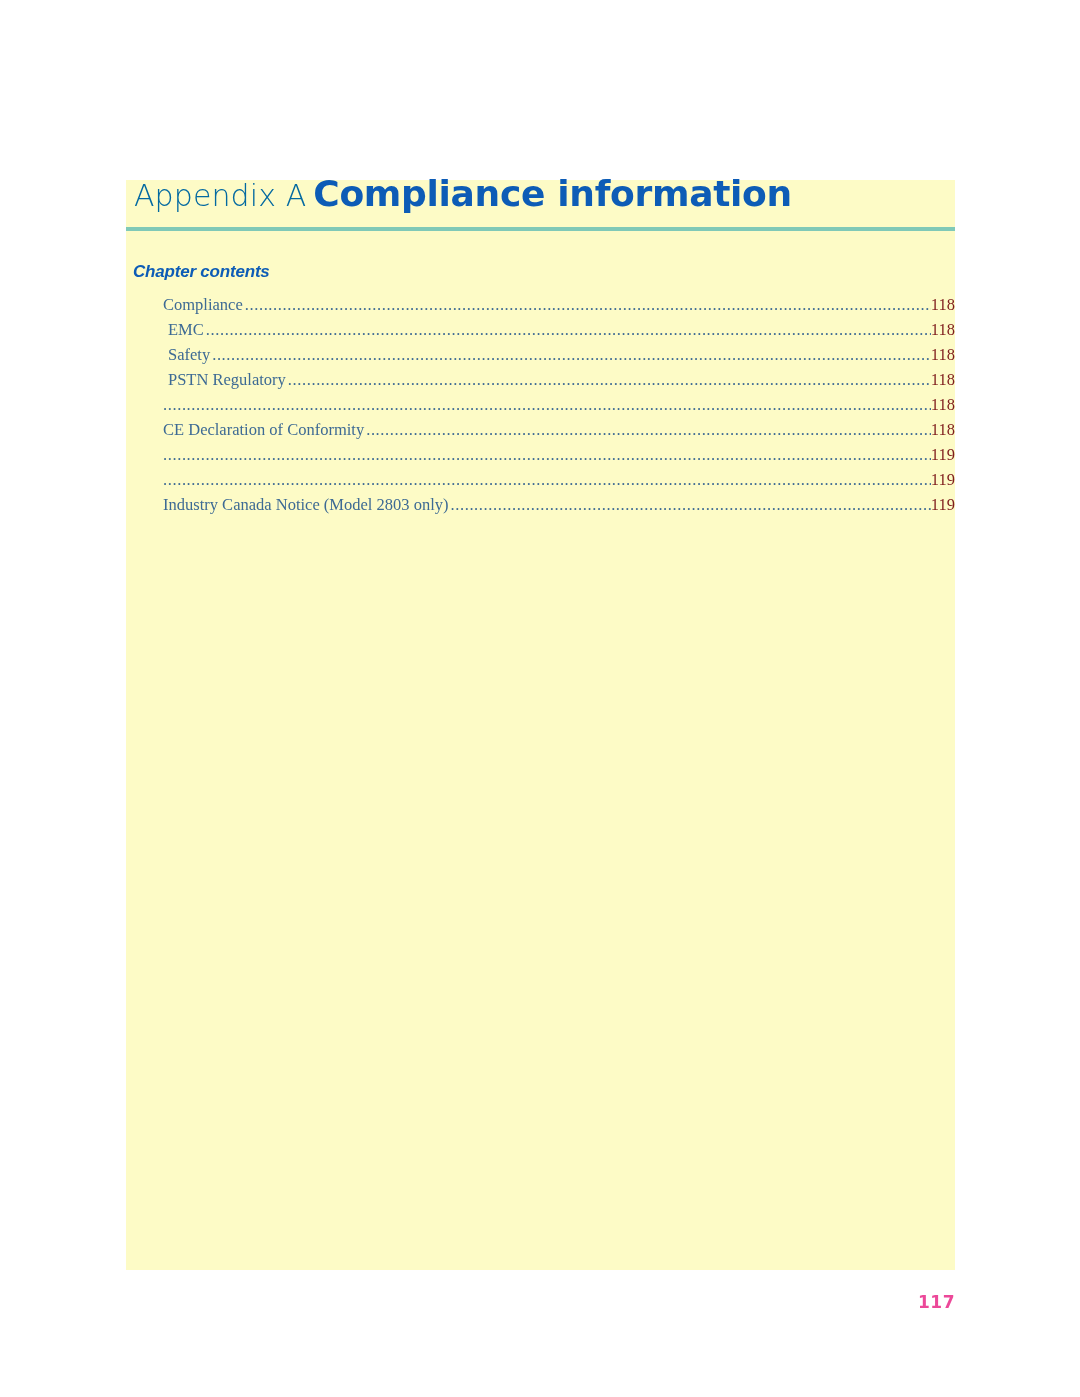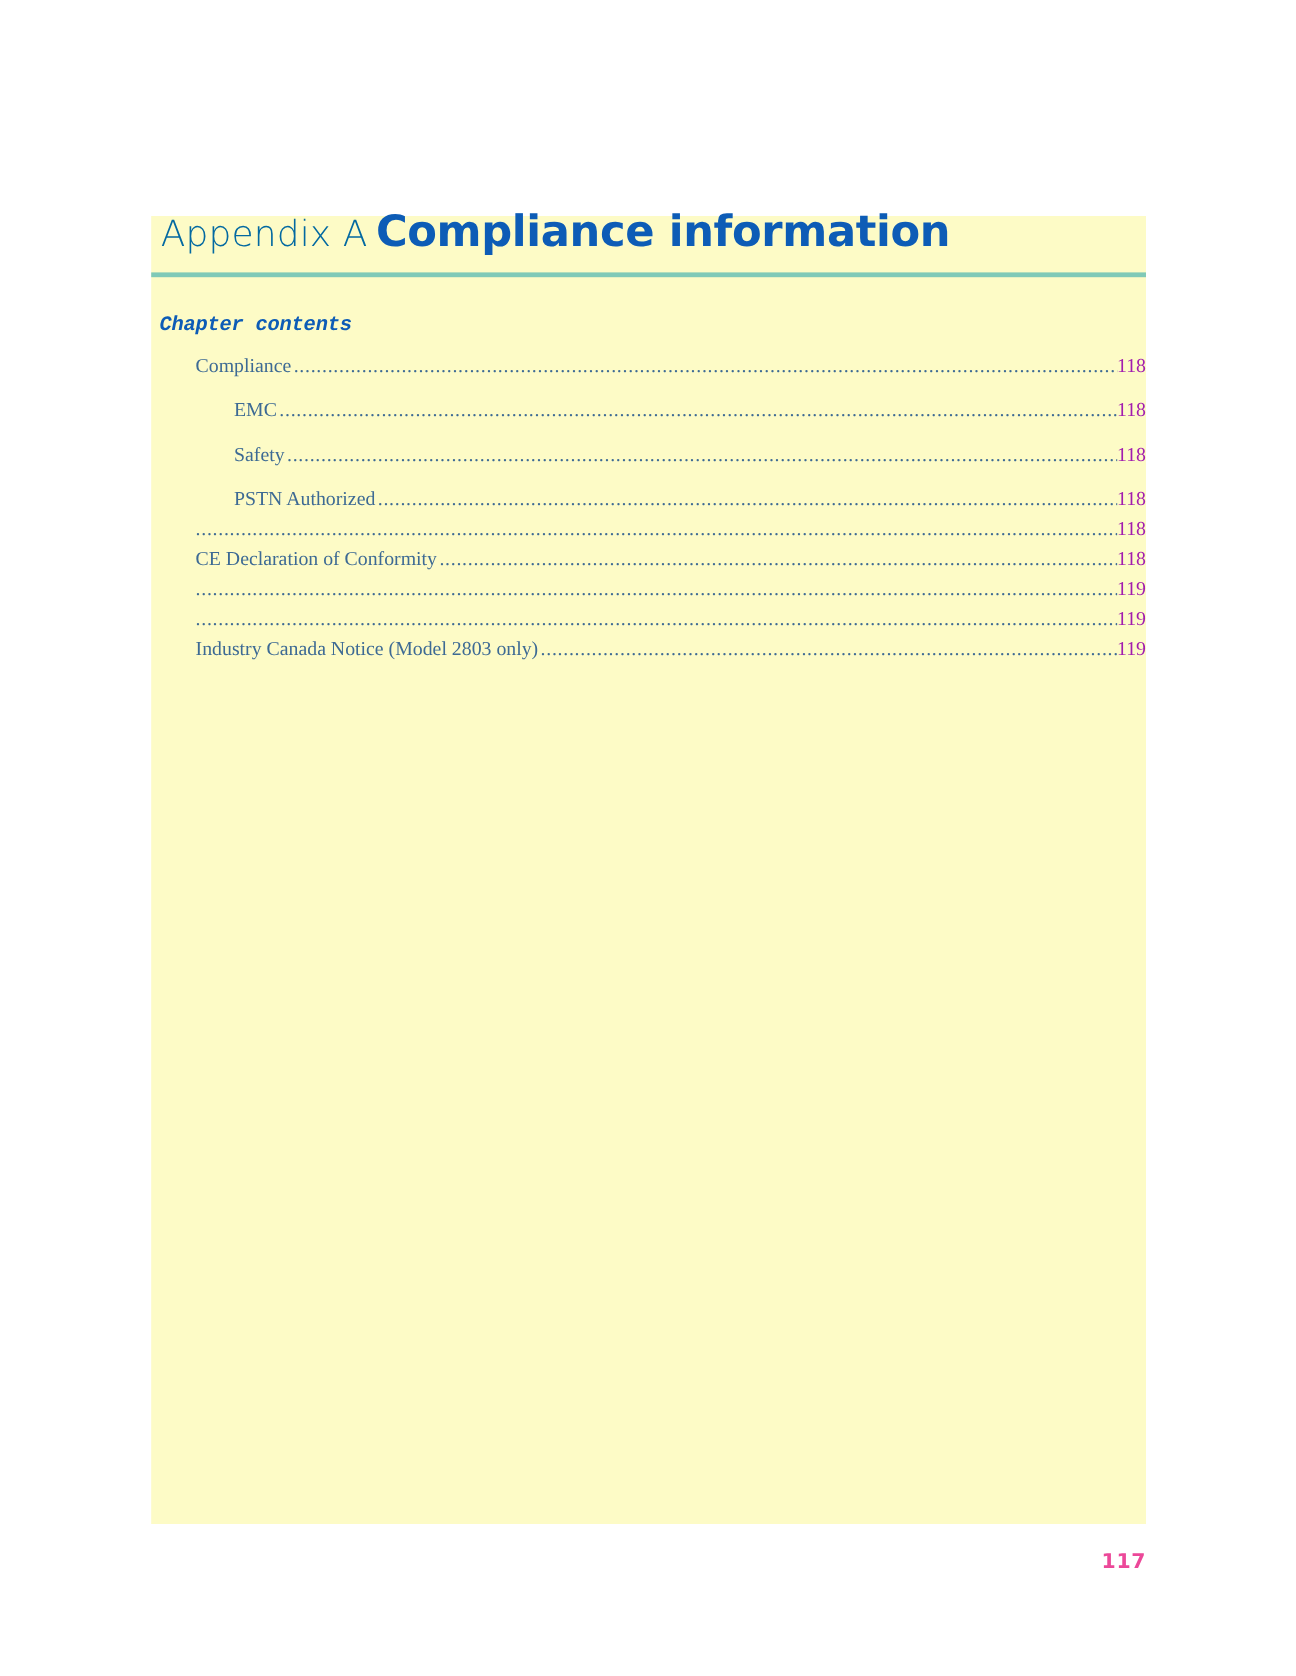--- a/index.html
+++ b/index.html
@@ -57,21 +57,21 @@
     width: 829px;
     height: 4px;
     background: #80c9b7;
   }
 
   
   #chapter-contents-heading {
     position: absolute;
     left: 7px;
     top: 82px;
-    font-family: Liberation Mono, monospace;
+    font-family: Liberation Sans, sans-serif;
     font-size: 17px;
     font-weight: bold;
     font-style: italic;
     color: #0d5cb6;
     letter-spacing: -0.2px;
   }
 
   
   #toc {
     position: absolute;
@@ -83,40 +83,40 @@
     display: flex;
     align-items: baseline;
     font-family: Liberation Serif, serif;
     font-size: 16.5px;
     color: #3d6a94;
     height: 25px;
     line-height: 25px;
     white-space: nowrap;
   }
   .toc-entry.level-1 { padding-left: 37px; }
-  .toc-entry.level-2 { padding-left: 69px; margin-top: 12px; }
+  .toc-entry.level-2 { padding-left: 42px; }
 
   .toc-title {
     flex: 0 0 auto;
   }
   .toc-dots {
     flex: 1 1 auto;
     overflow: hidden;
     white-space: nowrap;
     margin: 0 0px;
     font-size: 16.5px;
     letter-spacing: 0.6px;
     color: #3d6a94;
   }
   .toc-page {
     flex: 0 0 auto;
     text-align: right;
     padding-right: 0px;
     font-size: 16.5px;
-    color: #a21caf;
+    color: #7f1d1d;
   }
   
   .toc-entry .toc-title { margin-right: 2px; }
 
   
   #folio {
     position: absolute;
     left: 0;
     top: 1292px;
     width: 955px;
@@ -151,21 +151,21 @@
         <span class="toc-title">EMC</span>
         <span class="toc-dots">.......................................................................................................................................................................................................</span>
         <span class="toc-page">118</span>
       </div>
       <div class="toc-entry level-2">
         <span class="toc-title">Safety</span>
         <span class="toc-dots">.......................................................................................................................................................................................................</span>
         <span class="toc-page">118</span>
       </div>
       <div class="toc-entry level-2">
-        <span class="toc-title">PSTN Authorized</span>
+        <span class="toc-title">PSTN Regulatory</span>
         <span class="toc-dots">.......................................................................................................................................................................................................</span>
         <span class="toc-page">118</span>
       </div>
       <div class="toc-entry level-1">
         <span class="toc-dots">.......................................................................................................................................................................................................</span>
         <span class="toc-page">118</span>
       </div>
       <div class="toc-entry level-1">
         <span class="toc-title">CE Declaration of Conformity</span>
         <span class="toc-dots">.......................................................................................................................................................................................................</span>

